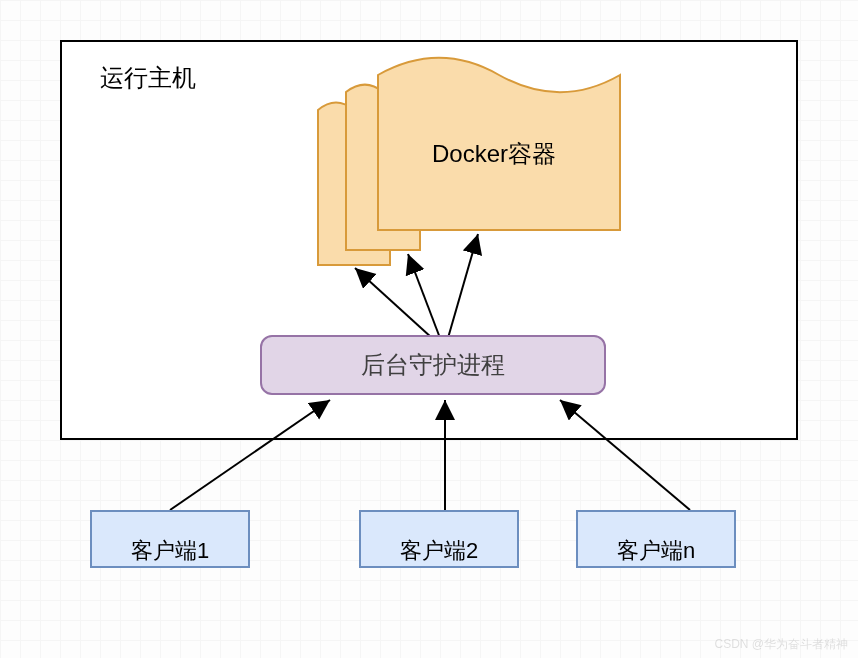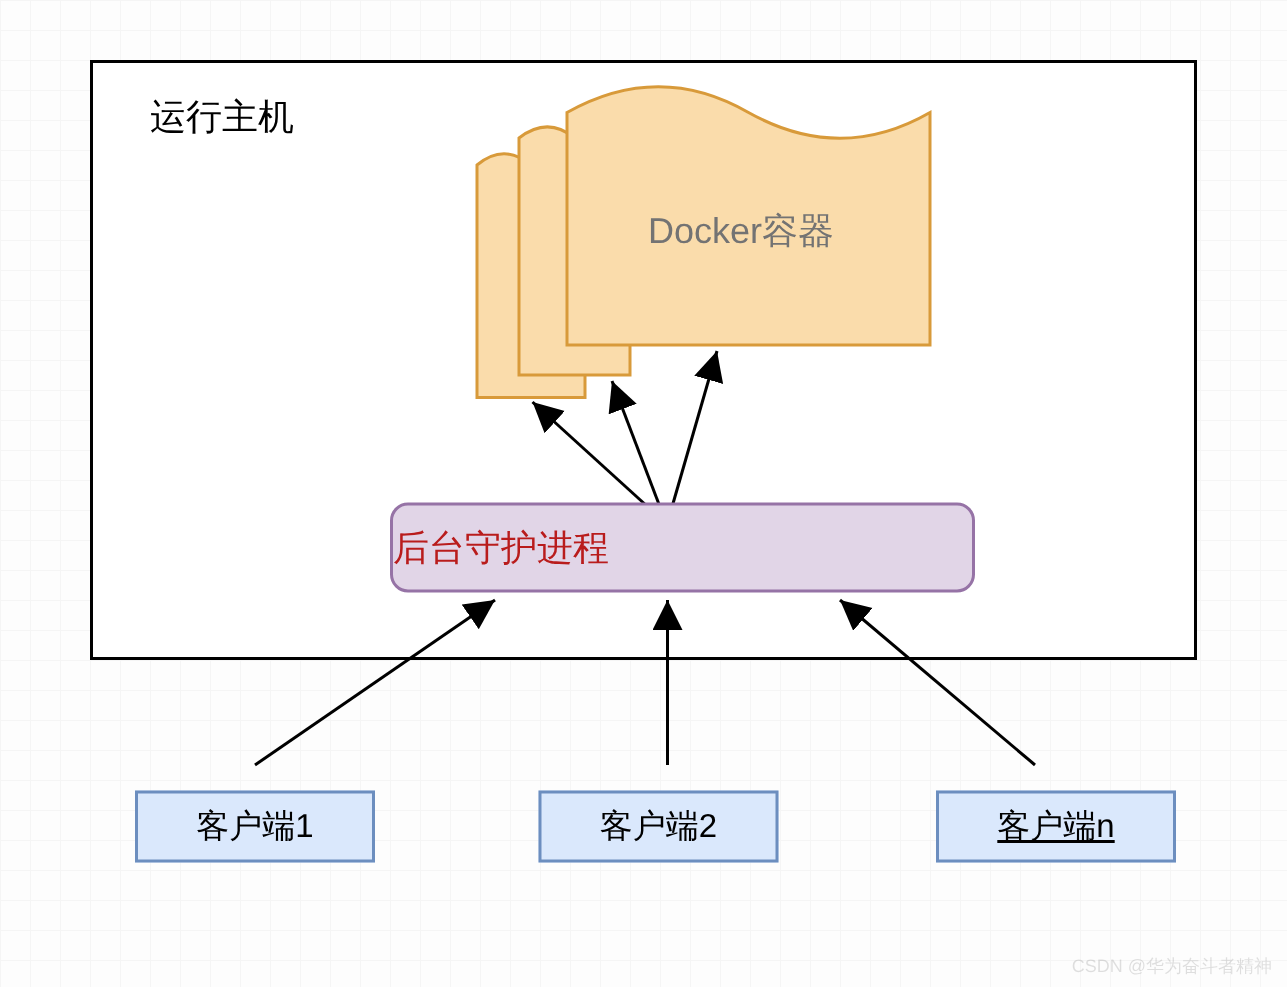--- a/index.html
+++ b/index.html
@@ -41,53 +41,52 @@
       position: absolute;
       top: 0; left: 0;
       width: 858px;
       height: 658px;
       pointer-events: none;
     }
     .daemon-box {
       position: absolute;
       left: 260px;
       top: 335px;
-      width: 390px;
+      width: 346px;
       height: 60px;
       background: #e1d5e7;
       border: 2px solid #9673a6;
       border-radius: 12px;
       display: flex;
       align-items: center;
-      justify-content: flex-start;
+      justify-content: center;
       font-size: 24px;
-      color: #b91c1c;
+      color: #404040;
     }
     .client-box {
       position: absolute;
       width: 160px;
-      height: 48px;
+      height: 58px;
       background: #dae8fc;
       border: 2px solid #6c8ebf;
       display: flex;
-      align-items: center;
+      align-items: flex-end;
       justify-content: center;
       font-size: 22px;
       color: #000;
-      margin-top: 17px;
     }
     .client1 { left: 90px; top: 510px; }
     .client2 { left: 359px; top: 510px; }
-    .client3 { left: 624px; top: 510px; text-decoration: underline; }
+    .client3 { left: 576px; top: 510px; }
     .container-label {
       position: absolute;
       left: 432px;
       top: 138px;
       font-size: 24px;
-      color: #737373;
+      color: #000000;
       text-align: right;
     }
     .watermark {
       position: absolute;
       right: 10px;
       bottom: 5px;
       font-size: 12px;
       color: rgba(0,0,0,0.12);
     }
   </style>

